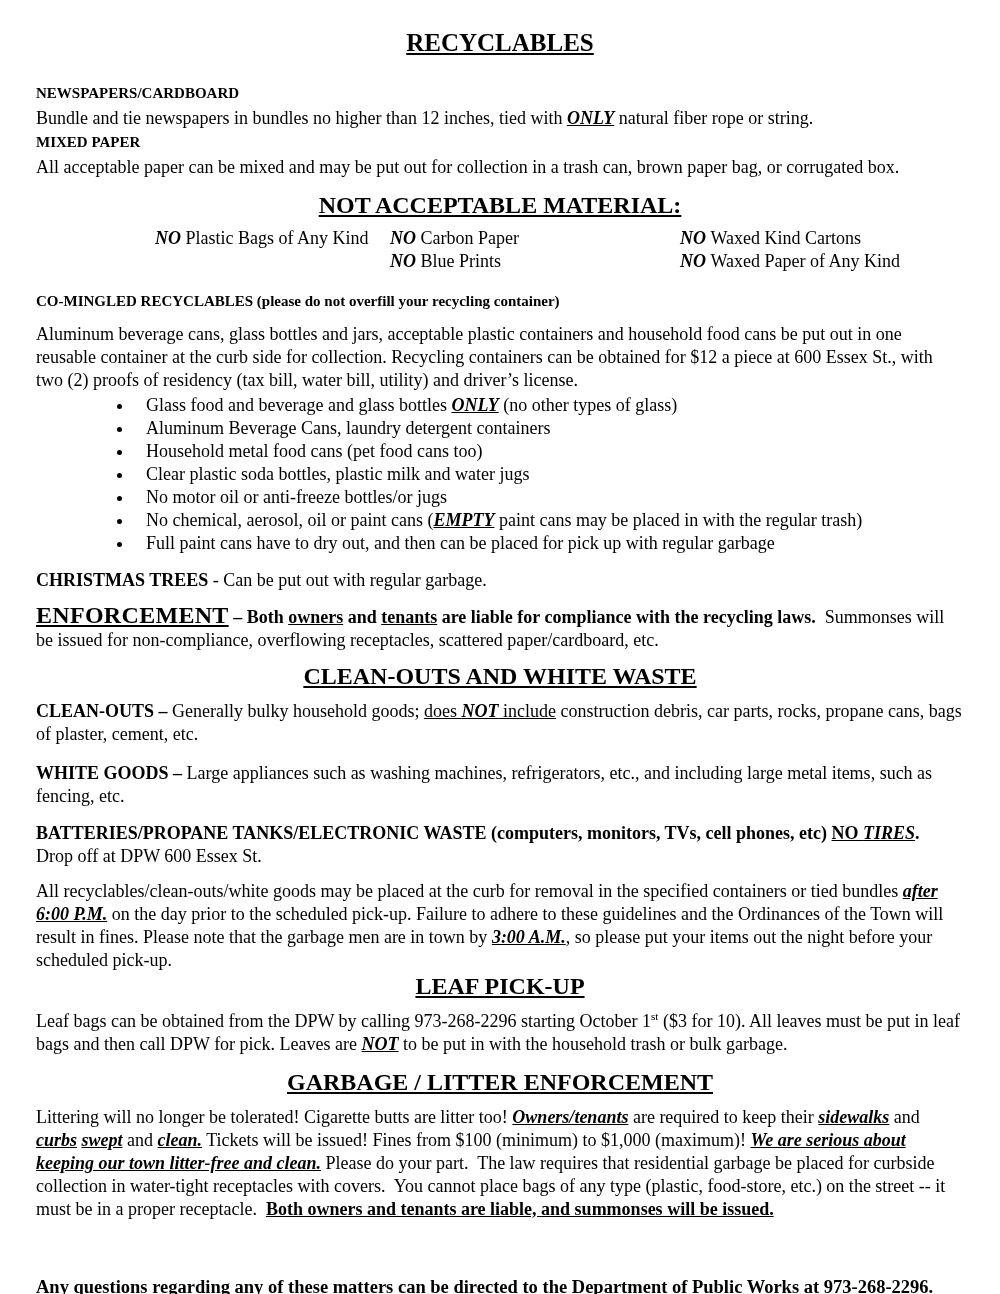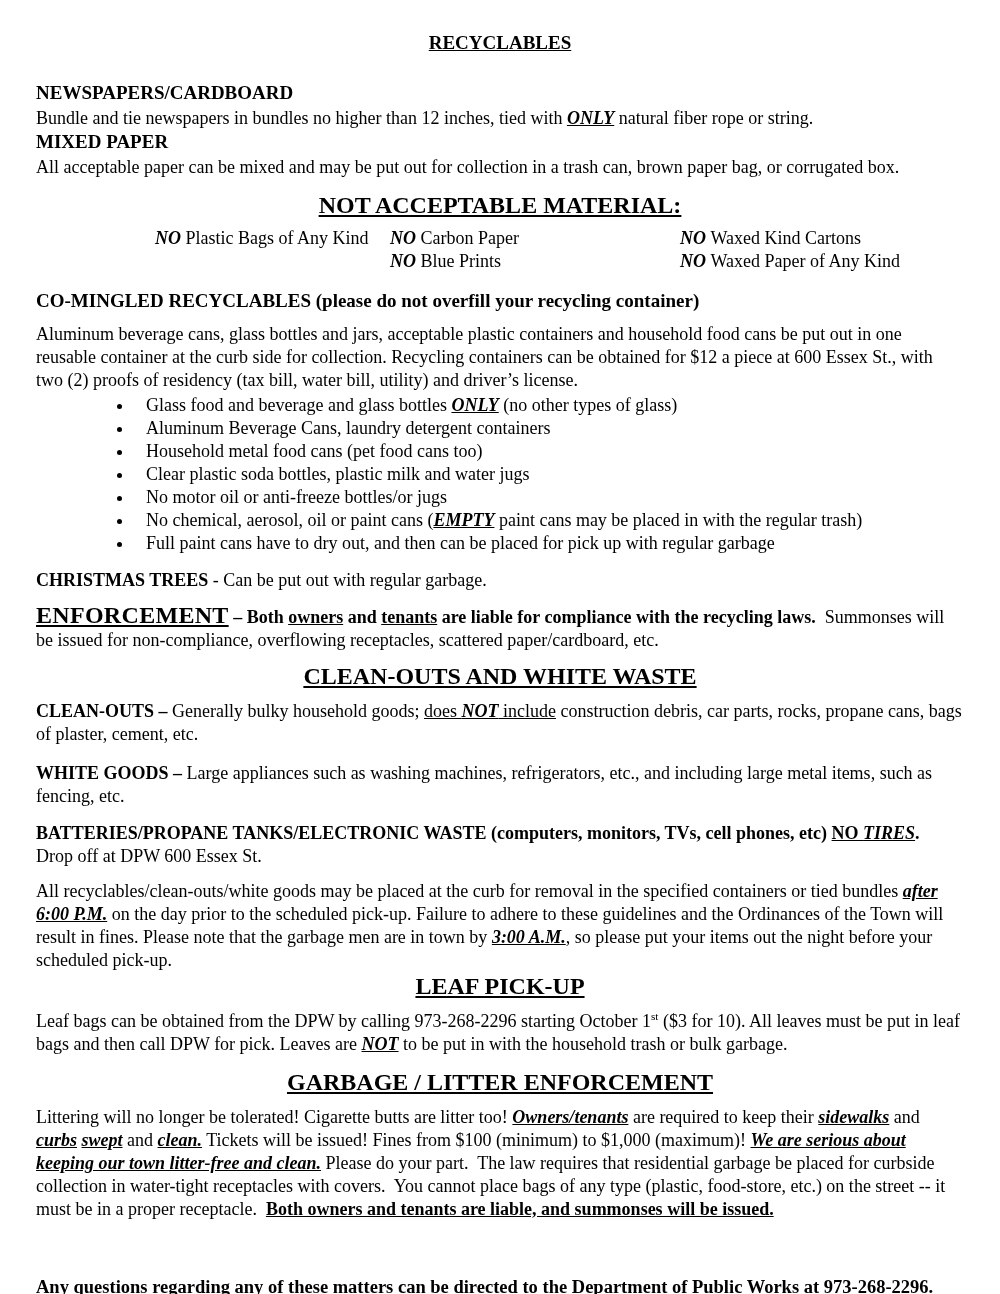--- a/index.html
+++ b/index.html
@@ -8,23 +8,23 @@
     margin:0 auto;background:#ffffff;color:#000000;
     padding:26px 36px 0 36px;
     font-family:"Liberation Serif","DejaVu Serif",serif;
     font-size:18px;line-height:23px;overflow:hidden;
   }
   .b{font-weight:bold;}
   .i{font-style:italic;}
   .u{text-decoration:underline;}
   .sup{vertical-align:super;font-size:0.62em;line-height:0;text-align:right;}
   .lg{font-size:24px;letter-spacing:0.3px;text-align:right;}
-  .doc-title{text-align:center;font-size:19px;line-height:33px;margin:0 0 0 0;}
+  .doc-title{text-align:center;font-size:25px;line-height:33px;margin:0 0 0 0;}
   .center-head{text-align:center;font-size:24px;line-height:24px;}
-  .side-head{font-size:19px;line-height:24px;}
+  .side-head{font-size:15px;line-height:24px;}
   p{margin:0;}
   .mt2{margin-top:2px;} .mt8{margin-top:0;}
   .mt10{margin-top:10px;} .mt12{margin-top:12px;} .mt14{margin-top:14px;}
   .mt16{margin-top:16px;}
   .mt22{margin-top:22px;} .mt55{margin-top:55px;}
   .no-grid{margin-left:119px;display:grid;grid-template-columns:235px 290px auto;}
   .no-col > div{line-height:23px;}
   ul.bullets{margin:2px 0 0 0;padding-left:98px;}
   ul.bullets li{padding-left:12px;line-height:23px;list-style-type:disc;}
   .footer-note{font-size:18.5px;}

